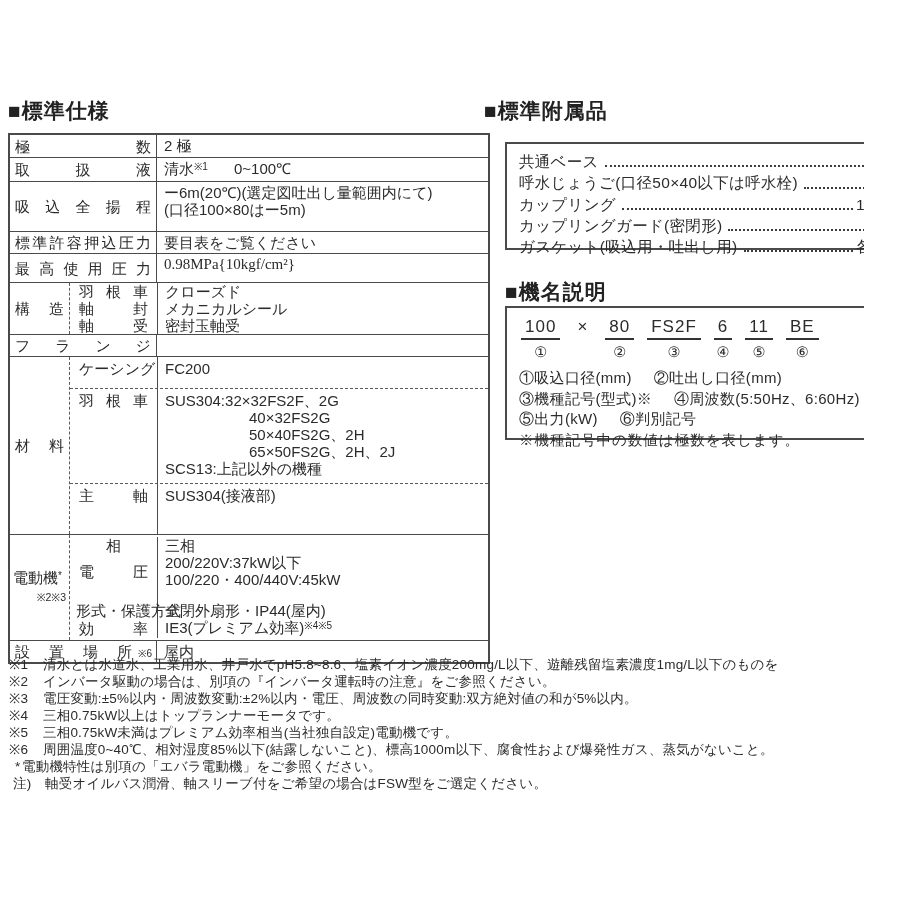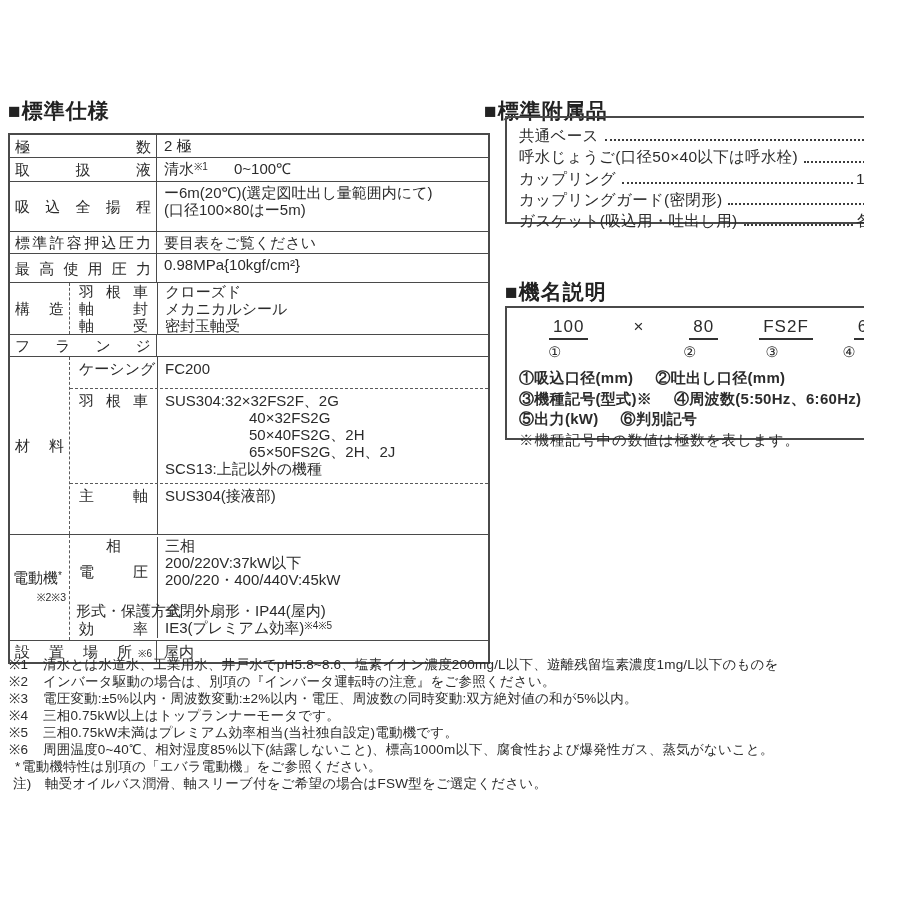--- a/index.html
+++ b/index.html
@@ -17,21 +17,21 @@
   #spec-table{position:absolute;left:8px;top:133px;width:482px;border:2px solid var(--bd);font-size:15px;line-height:17px;}
   .row{display:flex;align-items:stretch;}
   .row + .row{border-top:1.5px solid var(--bd);}
   .lab{width:147px;border-right:1.5px solid var(--bd);display:flex;flex-direction:column;justify-content:center;padding:2px 0;}
   .jus{width:100%;padding:0 5px;}
   .val{flex:1;padding:2px 7px;}
   .vtop{display:block;}
   .r-h21{min-height:22px;}
   .r-h48{min-height:50px;}
   .r-h28{min-height:29px;}
-  .r-h28 .val{padding-top:2px;}
+  .r-h28 .val{padding-top:2px;font-family:Liberation Serif, serif;}
   .r-h48 .val{padding-top:2px;}
 
   
   .grp-lab{width:59px;display:flex;flex-direction:column;justify-content:center;padding:2px 0;}
   .grp-body{flex:1;border-left:1.5px dashed #5a5a5a;display:flex;flex-direction:column;}
   .subrow{display:flex;align-items:stretch;}
   .sub{width:88px;border-right:1.5px solid var(--bd);padding:0 4px;display:flex;flex-direction:column;justify-content:center;}
   .sval{flex:1;padding:0 7px;}
   .sec{display:flex;align-items:stretch;}
   .sec + .sec{border-top:1.5px dashed #5a5a5a;}
@@ -42,34 +42,34 @@
 
   .sup{font-size:10px;position:relative;top:-4px;letter-spacing:0;}
   .motor-lab-line1{padding-left:3px;font-size:15px;letter-spacing:0;}
   .motor-lab-line2{text-align:right;padding-right:3px;font-size:10.5px;margin-top:1px;}
   .loc-lab{position:relative;}
   .loc-lab .jus{padding-right:24px;}
   .loc-sup{position:absolute;right:4px;top:55%;transform:translateY(-50%);font-size:10px;}
   .temp-gap{margin-left:26px;}
 
   
-  #acc-box{position:absolute;left:505px;top:116px;width:388px;height:108px;border:2px solid var(--bd);padding:7px 11px 7px 12px;font-size:15.5px;}
+  #acc-box{position:absolute;left:505px;top:142px;width:388px;height:108px;border:2px solid var(--bd);padding:7px 11px 7px 12px;font-size:15.5px;}
   .acc-row{display:flex;align-items:flex-end;line-height:21.3px;}
   .acc-label{white-space:nowrap;letter-spacing:0.3px;}
   .acc-leader{flex:1;border-bottom:2px dotted #3c3c3c;margin:0 3px 5px 6px;min-width:12px;}
   .acc-amt{white-space:nowrap;}
 
   #model-box{position:absolute;left:505px;top:306px;width:388px;height:134px;border:2px solid var(--bd);padding:9px 12px 6px 12px;}
   .seg-row{display:flex;align-items:flex-start;padding-left:2px;}
   .seg{margin-right:13px;text-align:center;}
-  .seg-text{display:block;font-size:17px;letter-spacing:1px;padding:0 4px 1px 4px;border-bottom:2px solid #333;margin-left:28px;}
+  .seg-text{display:block;font-size:17px;letter-spacing:1px;padding:0 4px 1px 4px;border-bottom:2px solid #333;}
   .seg-x .seg-text{border-bottom:none;}
   .seg-num{display:block;font-size:14.5px;margin-top:4px;}
   .legend{margin-top:8px;font-size:15px;line-height:20.5px;letter-spacing:0.3px;}
-  .legend-row{display:flex;font-weight:bold;}
+  .legend-row{display:flex;}
   .legend-row .b{margin-left:22px;}
   .model-note{font-size:14.5px;line-height:20.5px;letter-spacing:1px;}
 
   
   #footnotes{position:absolute;left:9px;top:656px;width:884px;font-size:13.5px;line-height:17px;letter-spacing:0.2px;}
   .fn{display:flex;align-items:flex-start;}
   .fn-marker{width:34px;flex:none;}
   .fn-star .fn-marker{width:13px;padding-left:6px;}
   .fn-note .fn-marker{width:36px;padding-left:4px;}
   .fn-body{flex:1;}
@@ -266,21 +266,21 @@
         </div>
         <div class="subrow" style="min-height:34px;">
           <div class="sub">
               <div class="jus" style="display: flex; justify-content: space-between;">
                 <span>電</span>
                 <span>圧</span>
               </div>
             </div>
           <div class="sval">
             <span class="vtop">200/220V:37kW以下</span>
-            <span class="vtop">200/220・400/440V:45kW</span>
+            <span class="vtop">100/220・400/440V:45kW</span>
           </div>
         </div>
         <div class="subrow spacer-row">
           <div class="sub"></div>
             <div class="sval"></div>
         </div>
         <div class="subrow" style="min-height:17px;">
           <div class="sub">
               <div class="jus" style="padding: 0px 2px; display: flex; justify-content: space-between;">
                 <span>形</span>

